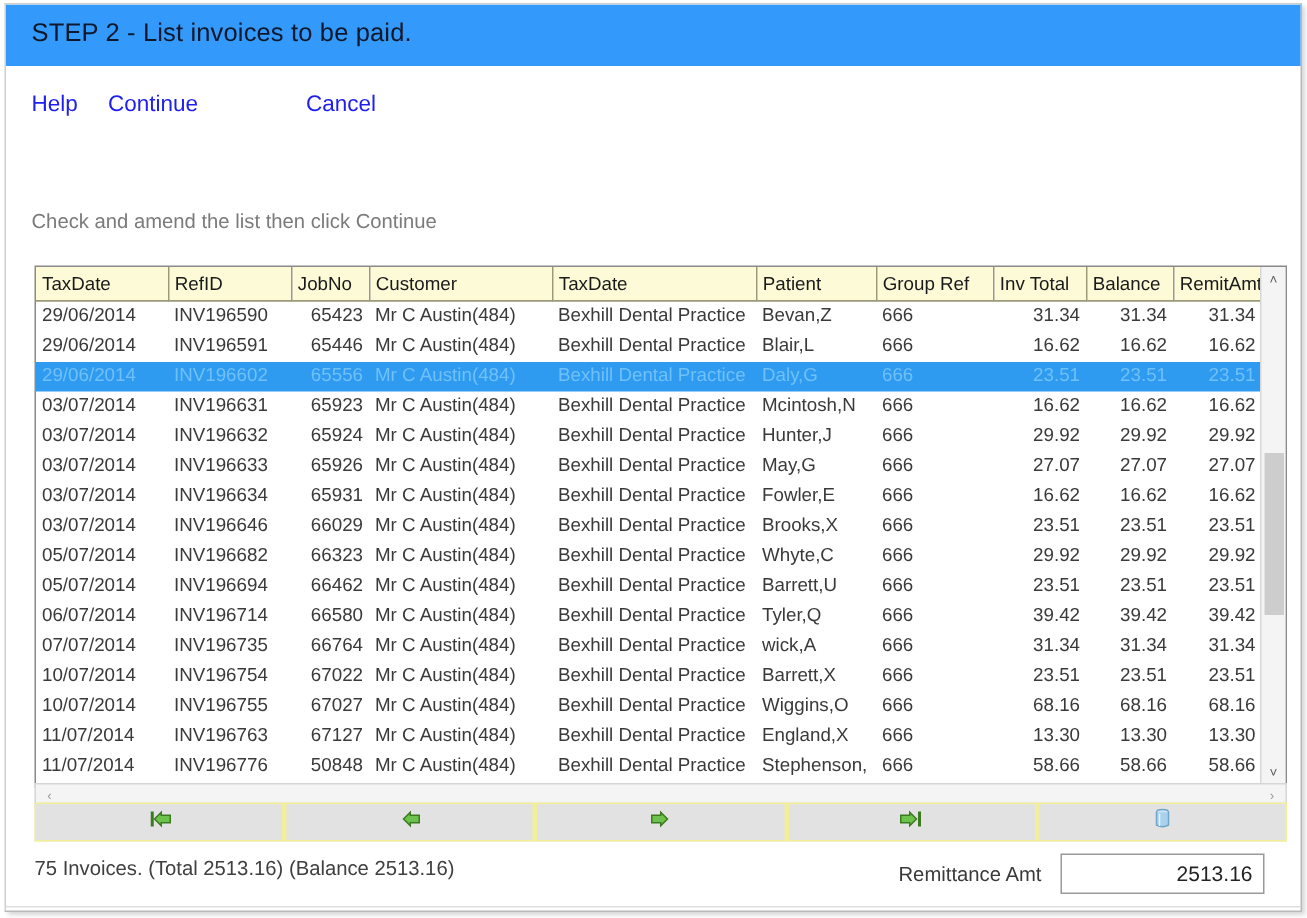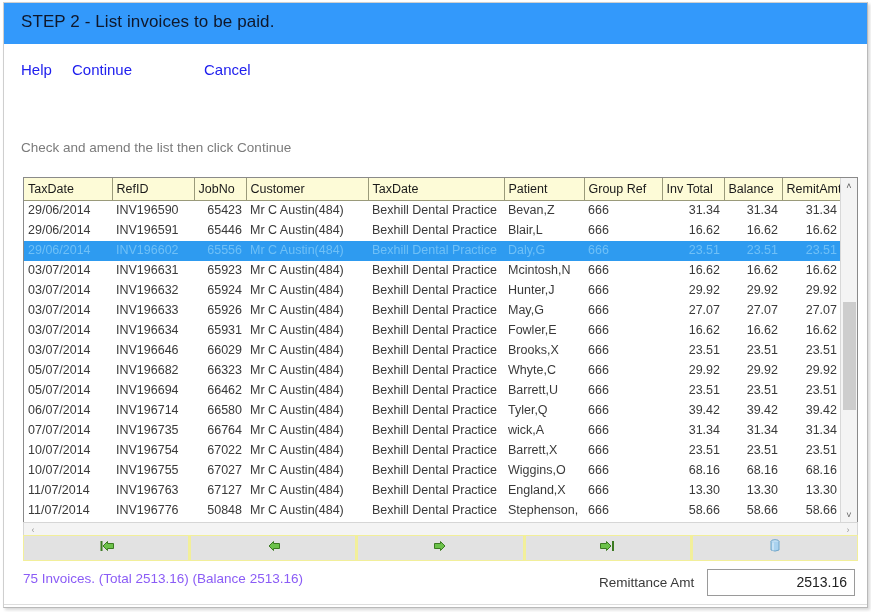--- a/index.html
+++ b/index.html
@@ -235,38 +235,38 @@
     justify-content: center;
   }
   .nav-btn:last-child { border-right-width: 1px; }
 
   
   #statusline {
     position: absolute;
     left: 19px;
     top: 568px;
     font-size: 13.5px;
-    color: #8b5cf6;
+    color: #404040;
     white-space: nowrap;
   }
 
   
   #remit-label {
     position: absolute;
     left: 595px;
     top: 572px;
     font-size: 13.5px;
     color: #3a3a3a;
     white-space: nowrap;
   }
   #remit-field {
     position: absolute;
     left: 703px;
     top: 566px;
-    width: 148px;
+    width: 136px;
     height: 27px;
     border: 1px solid #9a9a9a;
     background: #ffffff;
     box-sizing: border-box;
   }
   #remit-value {
     position: absolute;
     right: 7px;
     top: 4px;
     font-size: 14px;

